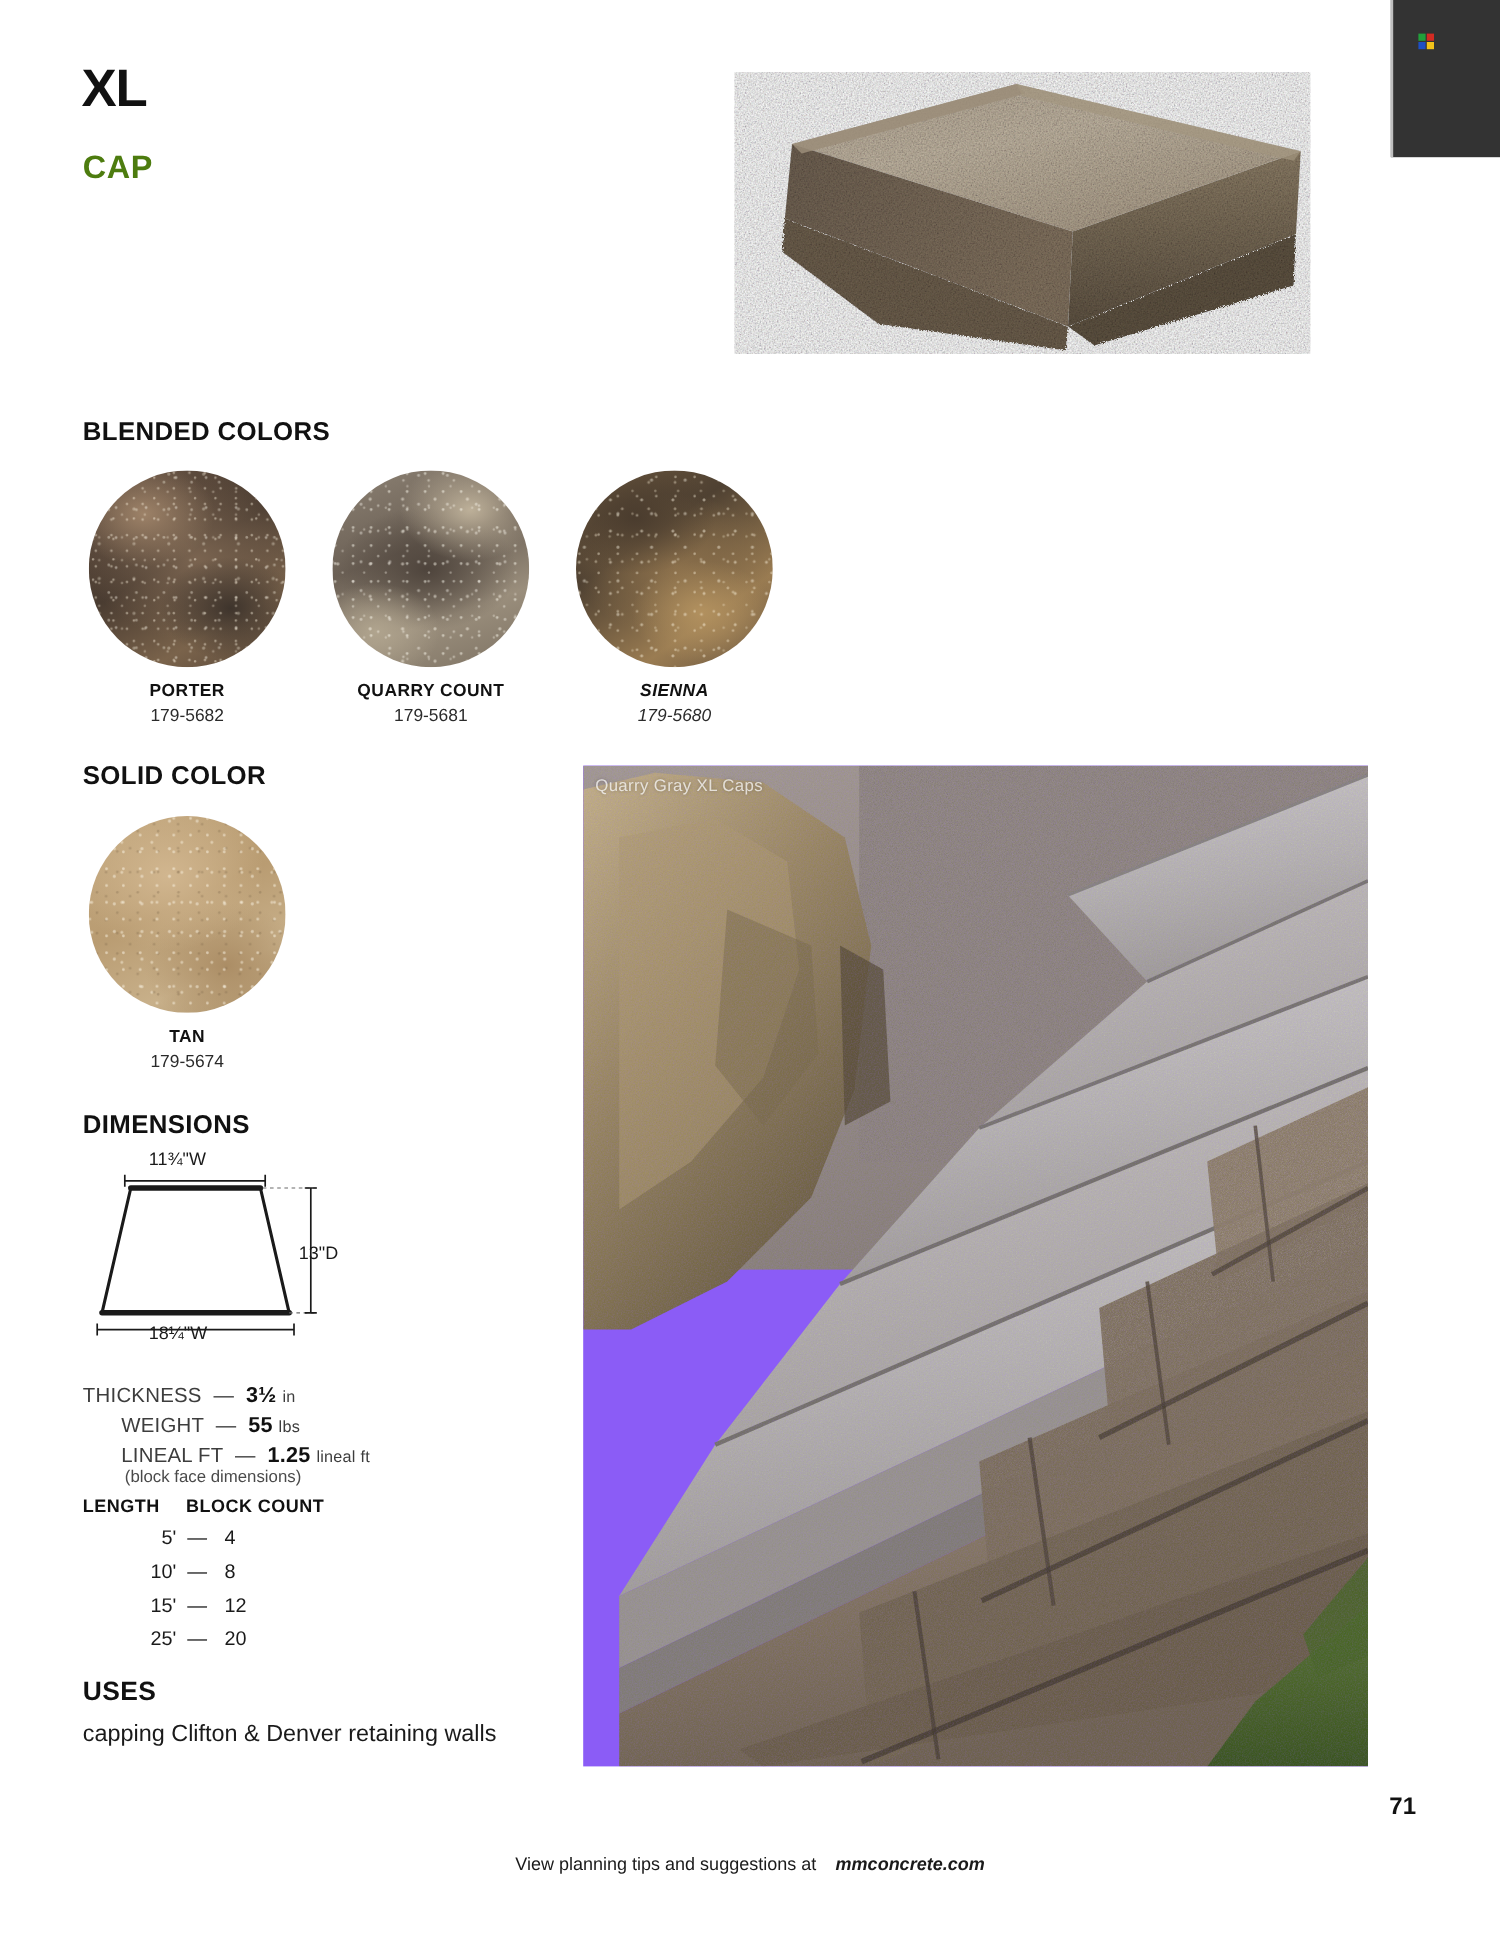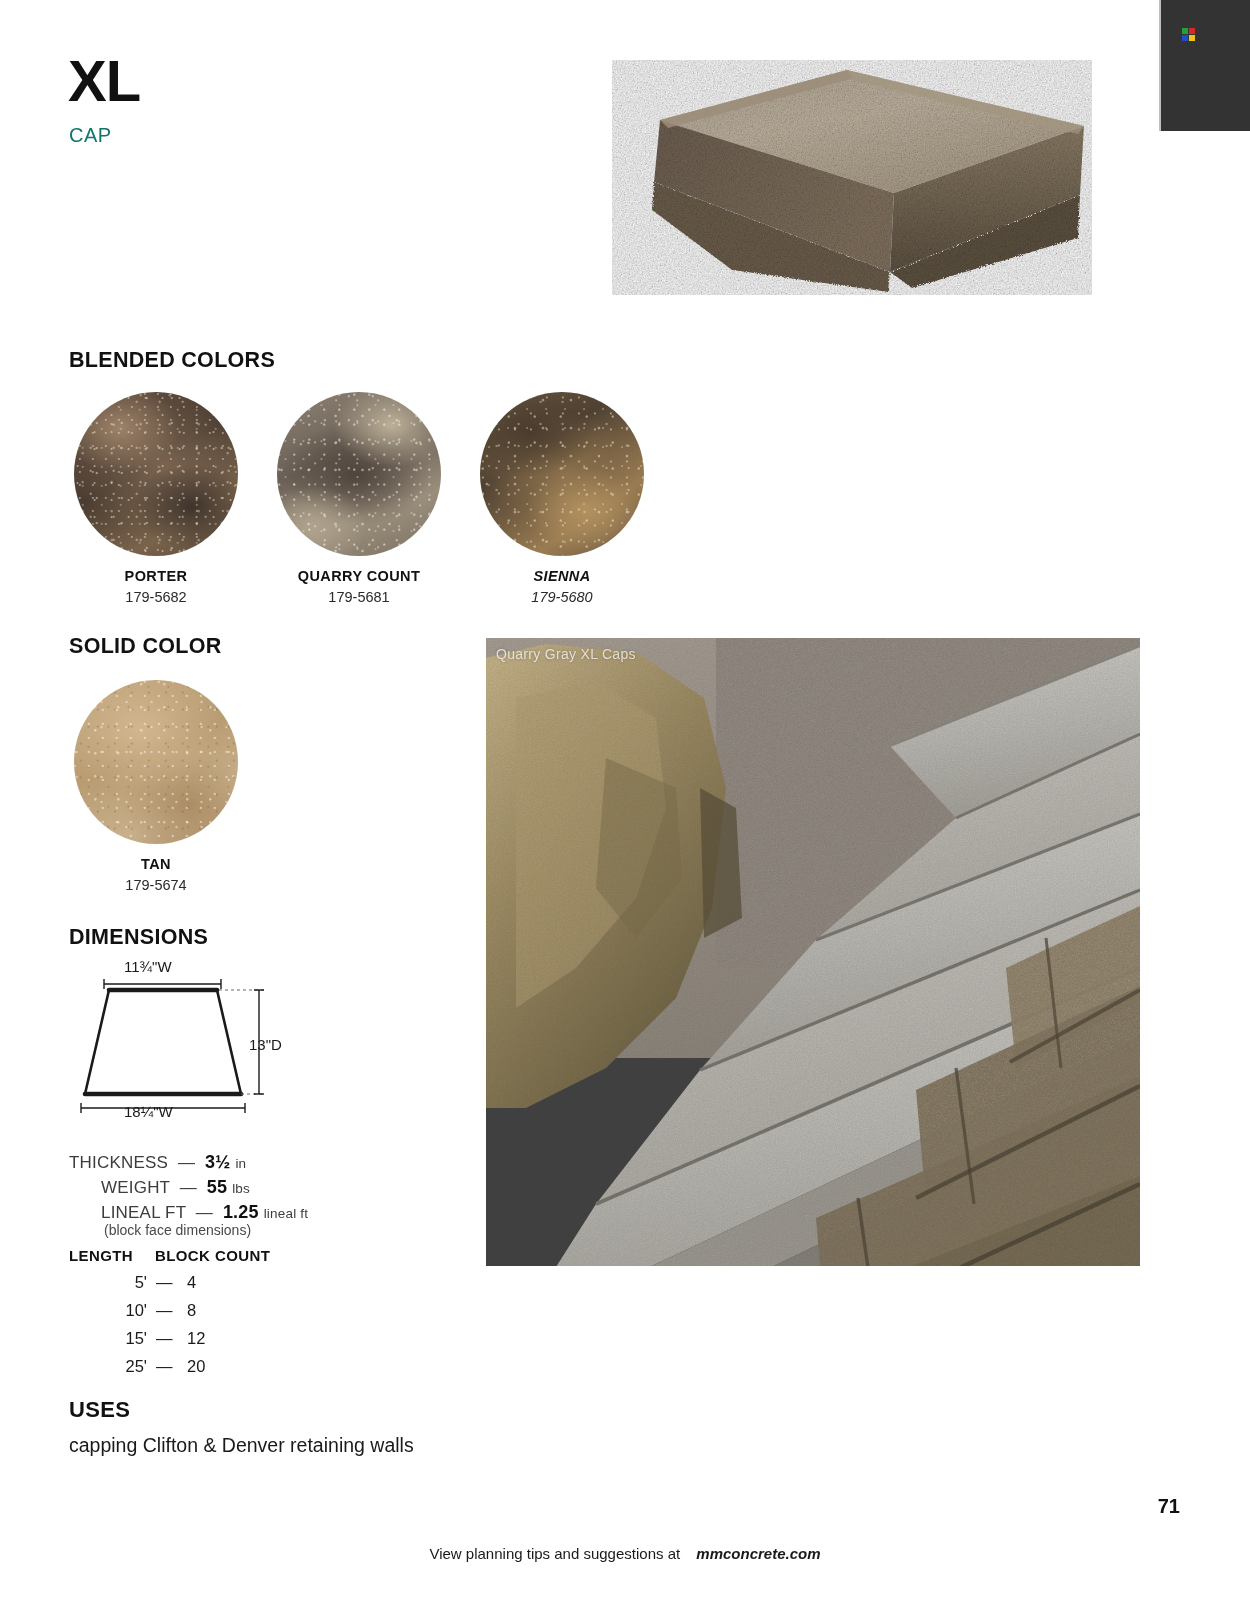--- a/index.html
+++ b/index.html
@@ -42,34 +42,34 @@
     grid-template-rows: 1fr 1fr;
     gap: 1px;
   }
   .edge-logo i { display: block; }
 
   
   .title-xl {
     position: absolute;
     left: 68px;
     top: 52px;
-    font-size: 58px;
+    font-size: 44px;
     font-weight: 700;
     letter-spacing: -1px;
     line-height: 1;
     color: #111111;
   }
   .title-sub {
     position: absolute;
     left: 69px;
     top: 124px;
-    font-size: 20px;
-    font-weight: 400;
+    font-size: 27px;
+    font-weight: 700;
     letter-spacing: 0.5px;
-    color: #0f766e;
+    color: #4d7c0f;
   }
   .intro {
     position: absolute;
     left: 69px;
     top: 180px;
     width: 520px;
     font-size: 20.5px;
     line-height: 1.72;
     color: #1a1a1a;
     letter-spacing: -0.1px;
@@ -211,23 +211,23 @@
     width: 480px;
     height: 235px;
   }
 
   
   .main-photo {
     position: absolute;
     left: 486px;
     top: 638px;
     width: 654px;
-    height: 628px;
+    height: 834px;
     overflow: hidden;
-    background: #404040;
+    background: #8b5cf6;
   }
   .photo-caption {
     position: absolute;
     left: 10px;
     top: 8px;
     font-size: 14px;
     color: rgba(255,255,255,0.72);
     letter-spacing: 0.3px;
     z-index: 5;
     text-shadow: 0 0 3px rgba(0,0,0,0.25);

